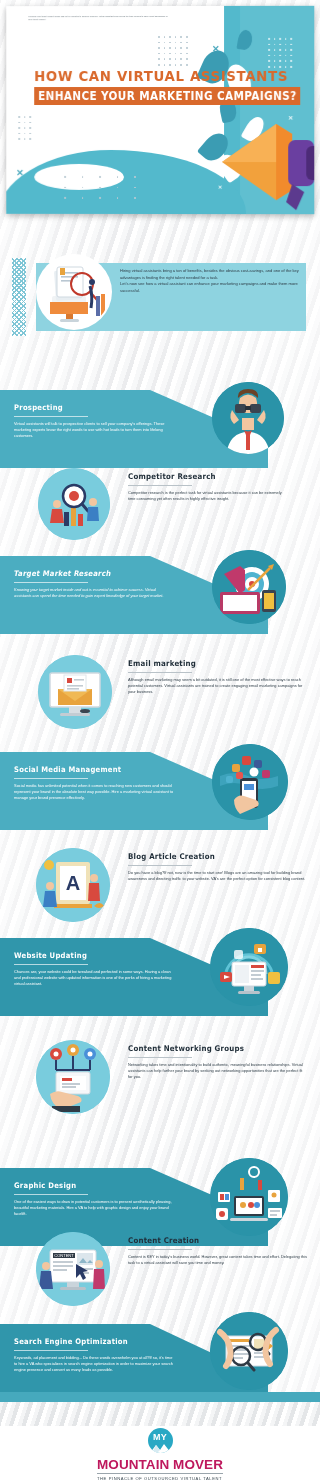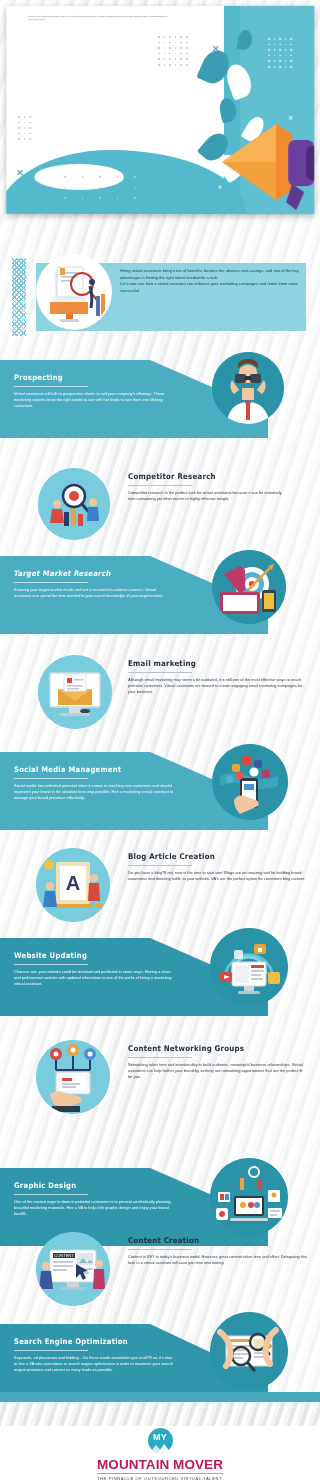--- a/index.html
+++ b/index.html
@@ -311,20 +311,24 @@
       <span></span>
   </div>
 
   <div class="xmark" style="left:206px; top:38px;">✕</div>
   <div class="xmark" style="left:10px; top:162px;">✕</div>
   <div class="xmark w" style="left:282px; top:108px; font-size:6px;">✕</div>
   <div class="xmark w" style="left:212px; top:178px; font-size:5px;">✕</div>
 
   <div class="hdr-note">Knowing your target market inside and out is essential to achieve success. Virtual assistants can spend the time needed to gain expert knowledge of your target market.</div>
 
+  <div class="title-wrap">
+    <div class="title-l1">HOW CAN VIRTUAL ASSISTANTS</div>
+    <div class="title-l2">ENHANCE YOUR MARKETING CAMPAIGNS?</div>
+  </div>
 
   <svg class="mega" viewBox="0 0 108 104">
     <path d="M4 52 L58 14 L74 24 L74 80 L58 90 Z" fill="#f2a13c"></path>
     <path d="M58 14 L74 24 L74 80 L58 90 Z" fill="#f18b2c"></path>
     <path d="M4 52 L58 14 L58 52 Z" fill="#f8b155"></path>
     <rect x="70" y="30" width="26" height="46" rx="7" fill="#6a3fa0"></rect>
     <rect x="88" y="36" width="14" height="34" rx="6" fill="#4d2b78"></rect>
     <path d="M74 74 L86 82 L78 100 L68 92 Z" fill="#5c3a8e"></path>
   </svg>
 </div>
@@ -348,21 +352,21 @@
     <line x1="52" y1="36" x2="60" y2="45" stroke="#c0392b" stroke-width="2.4" stroke-linecap="round"></line>
     <path d="M52 30 q3 10 1 22" stroke="#2a3b66" stroke-width="3" fill="none"></path>
     <circle cx="54" cy="26" r="3" fill="#2a3b66"></circle>
     <rect x="58" y="40" width="4" height="20" fill="#5b6ea8"></rect>
     <rect x="63" y="38" width="4" height="22" fill="#ef8b3c"></rect>
   </svg>
 </div>
 <div class="intro-txt" style="white-space:pre-line">Hiring virtual assistants bring a ton of benefits, besides the obvious cost-savings, and one of the key advantages is finding the right talent needed for a task.
 Let's now see how a virtual assistant can enhance your marketing campaigns and make them more successful.</div>
 
-<div class="sec" style="top:360px; height:76px;padding-left:12px;">
+<div class="sec" style="top:390px; height:76px;padding-left:12px;">
   <div class="band light" style="top:0;">
     <div class="shape"></div>
     <div class="band-title">Prospecting</div>
     <div class="band-rule"></div>
     <div class="band-txt">Virtual assistants will talk to prospective clients to sell your company's offerings. These marketing experts know the right words to use with hot leads to turn them into lifelong customers.</div>
   </div>
   <div class="circ dk" style="left:212px; top:-8px; width:72px; height:72px;">
     <svg viewBox="0 0 72 72" width="72" height="72">
       <circle cx="36" cy="36" r="36" fill="#2a93a8"></circle>
       <path d="M14 72 q4-22 22-22 t22 22 z" fill="#ffffff"></path>

